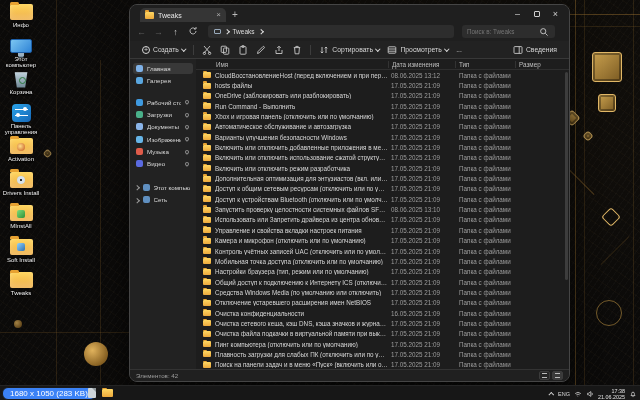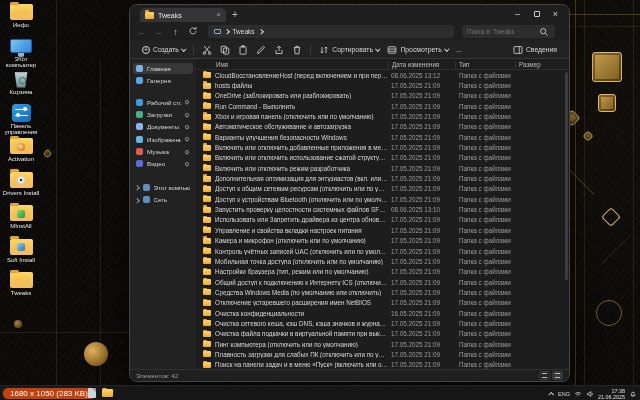--- a/index.html
+++ b/index.html
@@ -102,21 +102,21 @@
   .scrollbar { position:absolute; right:1px; top:13px; width:3px; height:208px; background:#3d3d3d; border-radius:2px; }
 
   .statusbar { height:12px; flex:none; background:#202020; border-top:1px solid #333; display:flex; align-items:center; padding:0 6px; font-size:6.2px; color:#9d9d9d; }
   .viewbtns { margin-left:auto; display:flex; gap:2px; }
   .vbtn { width:11px; height:9px; border:1px solid #3c3c3c; border-radius:2px; background:#262626; display:flex; align-items:center; justify-content:center; }
   .vbtn.active { background:#3a3a3a; }
   .vbtn i { display:block; width:5px; height:5px; border-top:1px solid #bbb; border-bottom:1px solid #bbb; }
 
   
   .taskbar { position:absolute; left:0; bottom:0; width:640px; height:15px; z-index:3; background:rgba(24,24,24,.95); border-top:1px solid rgba(255,255,255,.06); }
-  .res-badge { position:absolute; left:2px; top:1px; height:13px; background:#c2410c; border:1px solid #1a1a1a; border-radius:6px; color:#fff; font-size:8px; line-height:11px; padding:0 7px; white-space:nowrap; }
+  .res-badge { position:absolute; left:2px; top:1px; height:13px; background:#3b82f6; border:1px solid #1a1a1a; border-radius:6px; color:#fff; font-size:8px; line-height:11px; padding:0 7px; white-space:nowrap; }
   .tb-icons { position:absolute; left:88px; top:2px; display:flex; gap:6px; align-items:center; }
   .doc-ico { width:8px; height:10px; background:#cfd6da; border-radius:1px; position:relative; }
   .doc-ico::after { content:""; position:absolute; right:0; top:0; border:2px solid #8f979c; border-left-color:transparent; border-bottom-color:transparent; }
   .exp-ico { width:11px; height:8px; background:linear-gradient(180deg,#ffd762,#eda93c); border-radius:1px; position:relative; }
   .exp-ico::before { content:""; position:absolute; top:-1.5px; left:0; width:4.5px; height:1.5px; background:#e7a232; border-radius:1px 1px 0 0; }
   .tray { position:absolute; right:3px; top:0; height:15px; display:flex; align-items:center; gap:4px; color:#d8d8d8; }
   .tray .caret { width:4px; height:4px; border-left:1px solid #cfcfcf; border-top:1px solid #cfcfcf; transform:rotate(45deg) translateY(1px); }
   .tray .lang { font-size:5.5px; }
   svg.trico { width:8px; height:8px; stroke:#cfcfcf; fill:none; stroke-width:1; }
   .clock { text-align:right; font-size:5.4px; line-height:6px; color:#e2e2e2; }

